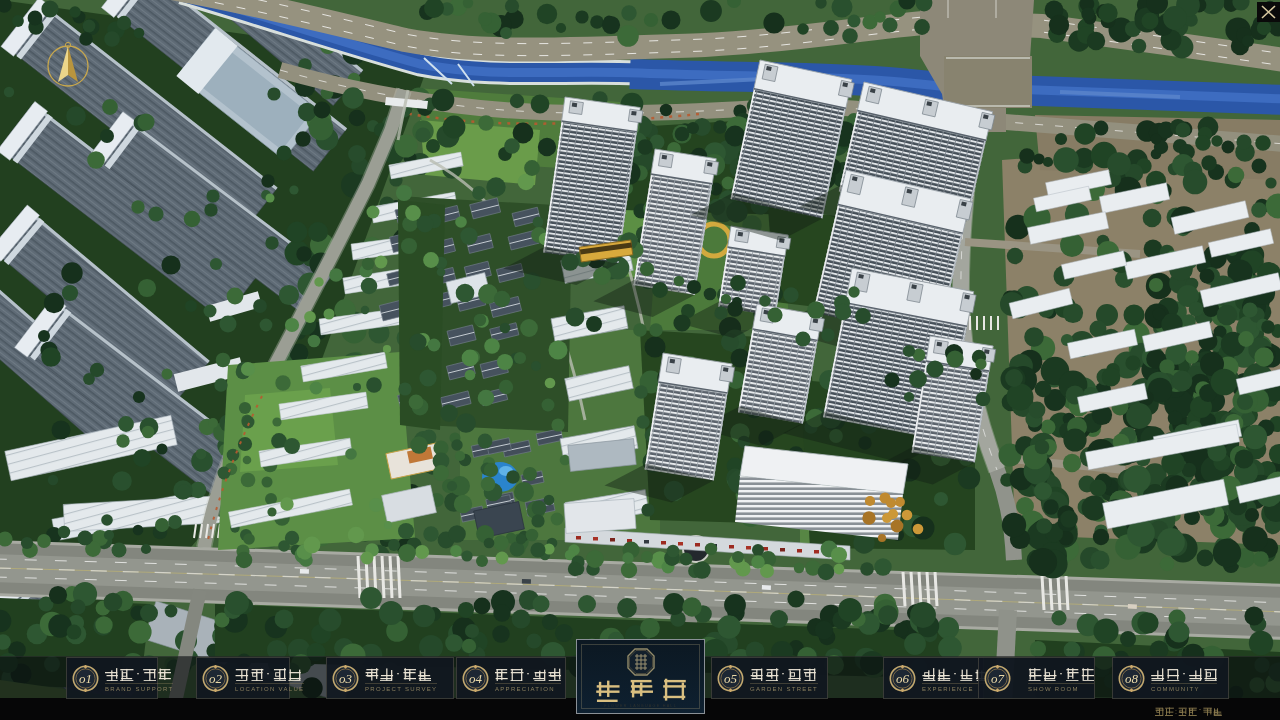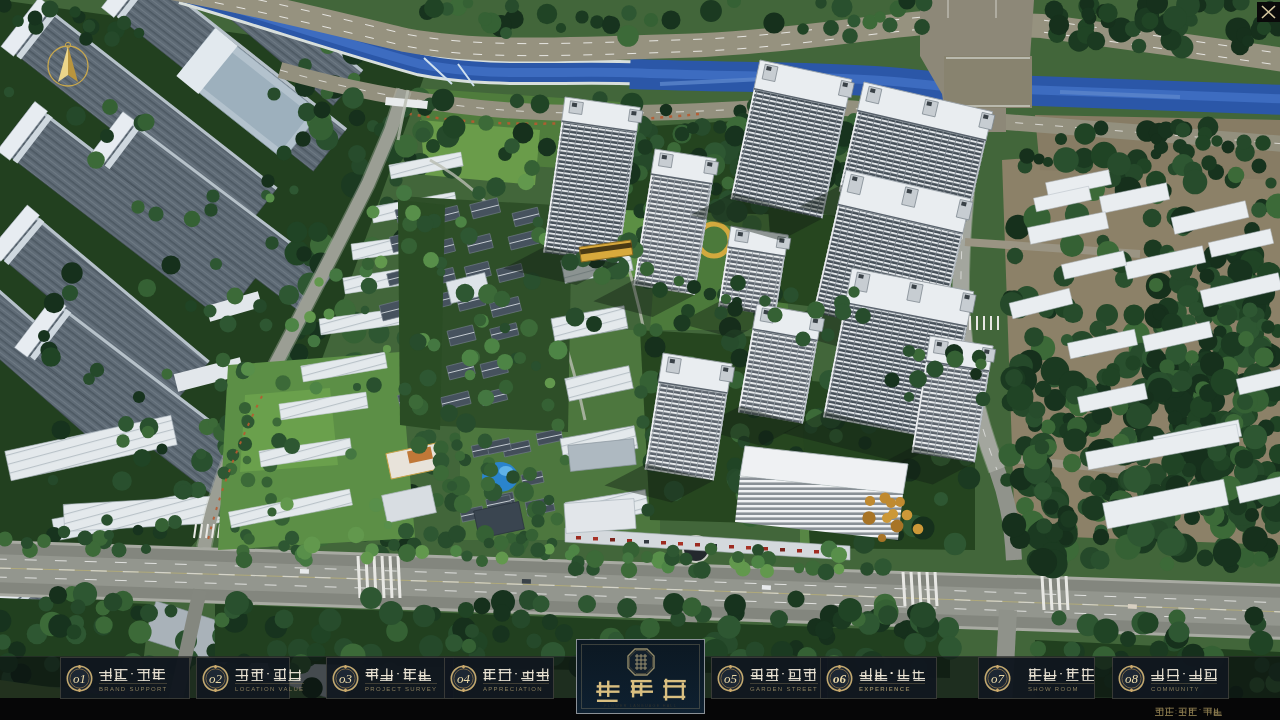--- a/index.html
+++ b/index.html
@@ -2141,21 +2141,21 @@
 <div id="compass"><svg width="48" height="56" viewBox="0 0 48 56">
 <circle cx="24" cy="11" r="2.6" fill="none" stroke="#c9a84c" stroke-width="1"></circle>
 <circle cx="24" cy="32" r="20" fill="none" stroke="#c9a84c" stroke-width="1.3"></circle>
 <polygon points="24,12 14,48 24,41" fill="#ecd68a"></polygon>
 <polygon points="24,12 34,48 24,41" fill="#b9953e"></polygon>
 </svg></div>
 
 <div id="bar"></div>
 <div id="barstrip"></div>
 
-<div class="mi" style="left:60px;width:130px;">
+<div class="mi" style="left:66px;width:92px;">
   <svg width="27" height="27" viewBox="0 0 27 27" class="bdg">
 <circle cx="13.5" cy="13.5" r="12.2" fill="#1d2733" stroke="#c3a96f" stroke-width="1.6"></circle>
 <circle cx="13.5" cy="13.5" r="9.6" fill="none" stroke="#8a744a" stroke-width="0.8"></circle>
 <rect x="12" y="0.2" width="3" height="3" fill="#caa86a" transform="rotate(45 13.5 1.7)"></rect>
 <rect x="12" y="23.8" width="3" height="3" fill="#caa86a" transform="rotate(45 13.5 25.3)"></rect>
 <text x="13.5" y="18" text-anchor="middle" font-family="Liberation Serif" font-style="italic" font-size="13" fill="#ead9a8">o1</text>
 </svg>
   <div class="mt">
     <div class="cn"><svg width="13.5" height="13.5" viewBox="0 0 1 1" style="display:inline-block;vertical-align:-2px;" fill="#ece5d6">
             <rect x="0.00" y="0.30" width="0.91" height="0.09"></rect>
@@ -2262,21 +2262,21 @@
             <rect x="0.06" y="0.74" width="0.93" height="0.09"></rect>
             <rect x="0.10" y="0.90" width="0.87" height="0.09"></rect>
             <rect x="0.12" y="0.19" width="0.09" height="0.81"></rect>
             <rect x="0.46" y="0.06" width="0.09" height="0.85"></rect>
             <rect x="0.2" y="0.35" width="0.28" height="0.26" fill="none" stroke="#ece5d6" stroke-width="0.07"></rect>
           </svg></div>
     <div class="en">PROJECT SURVEY</div>
   </div>
 </div>
 
-<div class="mi" style="left:444px;width:110px;">
+<div class="mi" style="left:456px;width:110px;">
   <svg width="27" height="27" viewBox="0 0 27 27" class="bdg">
 <circle cx="13.5" cy="13.5" r="12.2" fill="#1d2733" stroke="#c3a96f" stroke-width="1.6"></circle>
 <circle cx="13.5" cy="13.5" r="9.6" fill="none" stroke="#8a744a" stroke-width="0.8"></circle>
 <rect x="12" y="0.2" width="3" height="3" fill="#caa86a" transform="rotate(45 13.5 1.7)"></rect>
 <rect x="12" y="23.8" width="3" height="3" fill="#caa86a" transform="rotate(45 13.5 25.3)"></rect>
 <text x="13.5" y="18" text-anchor="middle" font-family="Liberation Serif" font-style="italic" font-size="13" fill="#ead9a8">o4</text>
 </svg>
   <div class="mt">
     <div class="cn"><svg width="13.5" height="13.5" viewBox="0 0 1 1" style="display:inline-block;vertical-align:-2px;" fill="#ece5d6">
             <rect x="0.10" y="0.08" width="0.80" height="0.09"></rect>
@@ -2345,21 +2345,21 @@
             <rect x="0.08" y="0.30" width="0.87" height="0.09"></rect>
             <rect x="0.11" y="0.90" width="0.81" height="0.09"></rect>
             <rect x="0.46" y="0.05" width="0.09" height="0.91"></rect>
             <rect x="0.82" y="0.03" width="0.09" height="0.84"></rect>
             <rect x="0.2" y="0.35" width="0.28" height="0.26" fill="none" stroke="#ece5d6" stroke-width="0.07"></rect>
           </svg></div>
     <div class="en">GARDEN STREET</div>
   </div>
 </div>
 
-<div class="mi" style="left:820px;width:117px;font-weight:bold;">
+<div class="mi" style="left:883px;width:101px;">
   <svg width="27" height="27" viewBox="0 0 27 27" class="bdg">
 <circle cx="13.5" cy="13.5" r="12.2" fill="#1d2733" stroke="#c3a96f" stroke-width="1.6"></circle>
 <circle cx="13.5" cy="13.5" r="9.6" fill="none" stroke="#8a744a" stroke-width="0.8"></circle>
 <rect x="12" y="0.2" width="3" height="3" fill="#caa86a" transform="rotate(45 13.5 1.7)"></rect>
 <rect x="12" y="23.8" width="3" height="3" fill="#caa86a" transform="rotate(45 13.5 25.3)"></rect>
 <text x="13.5" y="18" text-anchor="middle" font-family="Liberation Serif" font-style="italic" font-size="13" fill="#ead9a8">o6</text>
 </svg>
   <div class="mt">
     <div class="cn"><svg width="13.5" height="13.5" viewBox="0 0 1 1" style="display:inline-block;vertical-align:-2px;" fill="#ece5d6">
             <rect x="0.03" y="0.52" width="0.93" height="0.09"></rect>

